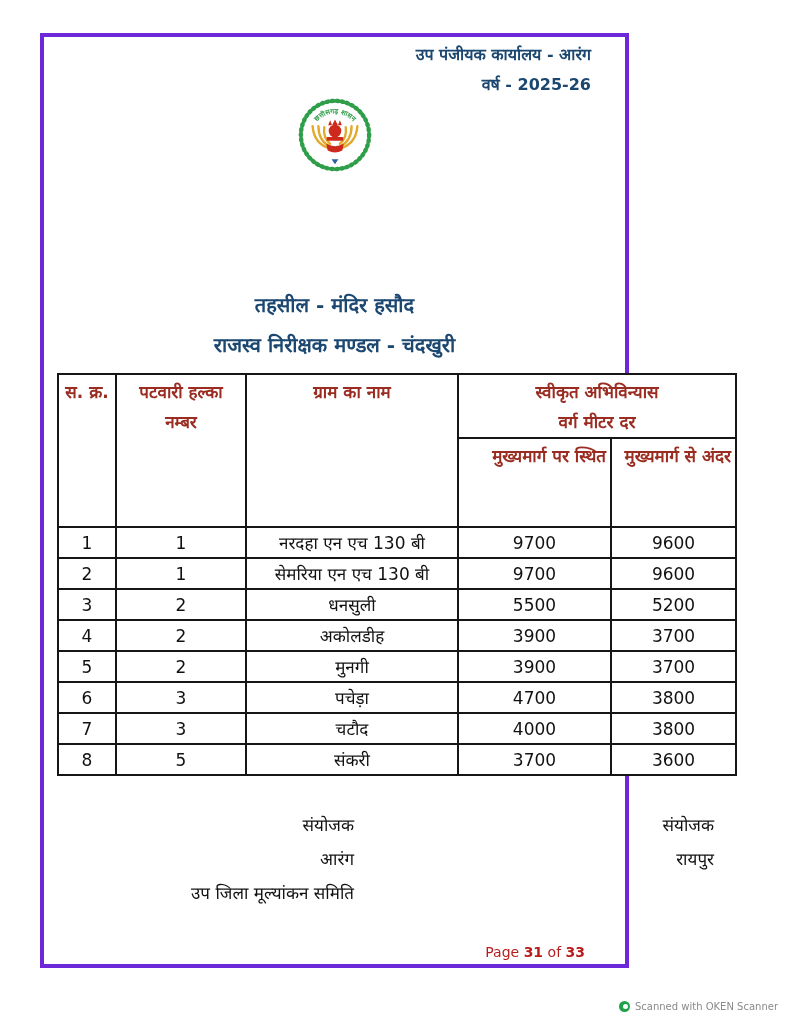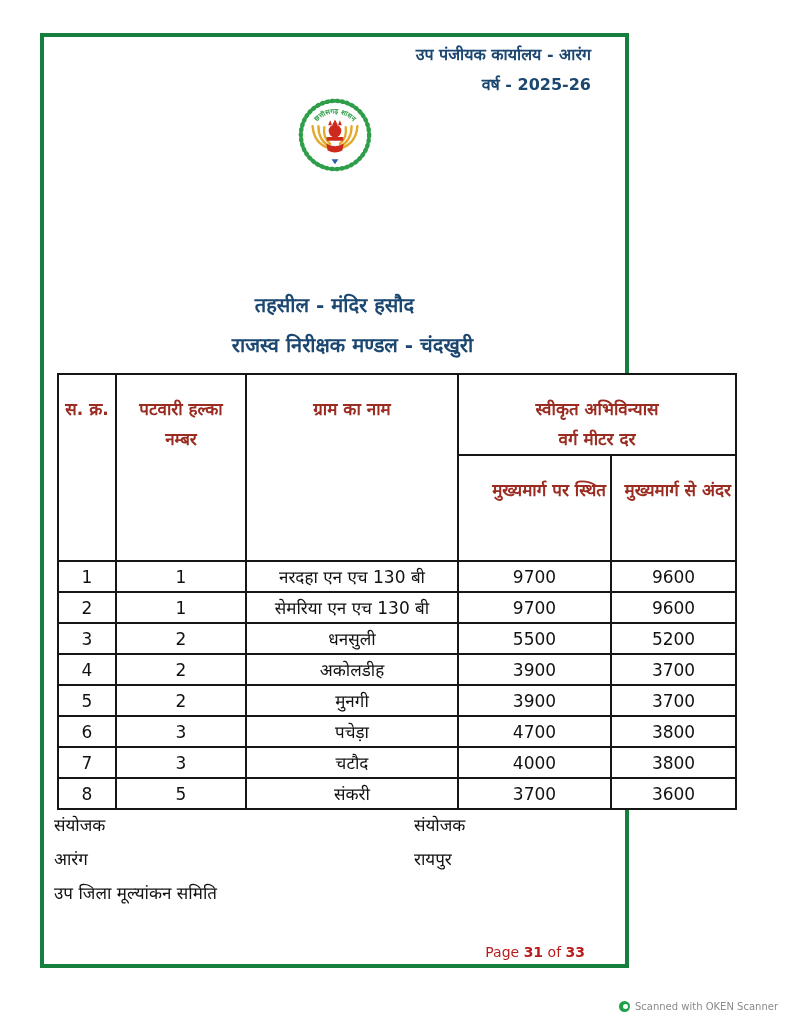--- a/index.html
+++ b/index.html
@@ -3,56 +3,56 @@
 <meta charset="utf-8">
 <style>
   html,body{margin:0;padding:0;background:#ffffff;}
   body{
     width:792px;height:1024px;position:relative;
     font-family:"DejaVu Sans","Liberation Sans",sans-serif;
     color:#1a1a1a;
   }
   .frame{
     position:absolute;left:40px;top:33px;width:589px;height:935px;
-    box-sizing:border-box;border:4px solid #15803d;background:#ffffff;
+    box-sizing:border-box;border:4px solid #6d28d9;background:#ffffff;
   }
   .top-right{
     position:absolute;top:3px;right:34px;text-align:right;
     color:#1b4770;font-weight:bold;font-size:16px;line-height:30px;
   }
   .emblem-wrap{
     position:absolute;top:56px;left:50%;transform:translateX(-50%);
     width:78px;height:82px;
   }
   .title-line{
     position:absolute;left:0;width:100%;text-align:center;
     color:#1b4770;font-weight:bold;
   }
   .t1{top:148px;font-size:22px;}
   .t2{top:203px;font-size:21px;}
   .t3{top:254px;font-size:20px;}
-  .t4{top:294px;font-size:20px;padding-left:18px;}
+  .t4{top:294px;font-size:20px;}
   table.rates{
     position:absolute;left:13px;top:336px;width:678px;
     border-collapse:collapse;table-layout:fixed;
     background:#ffffff;
   }
   table.rates,table.rates th,table.rates td{border:2px solid #161616;}
   table.rates th{
     color:#9a2c21;font-size:17px;font-weight:bold;
-    vertical-align:top;padding:19px 4px 0 4px;line-height:30px;
+    vertical-align:top;padding:2px 4px 0 4px;line-height:30px;
   }
   table.rates td{
     font-size:17px;text-align:center;vertical-align:middle;
     height:29px;padding:0 4px;color:#111111;
   }
   th.group-hdr{height:58px;vertical-align:top;line-height:29px;padding-top:4px;}
   th.sub-hdr{height:85px;text-align:right;}
   .sig-block{
-    position:absolute;top:771px;width:300px;text-align:left;
+    position:absolute;top:771px;width:300px;text-align:right;
     font-size:17px;line-height:34px;color:#111111;
   }
   .sig-left{left:10px;}
   .sig-right{left:370px;}
   .page-num{
     position:absolute;right:40px;bottom:4px;font-size:14px;color:#b91c1c;text-align:center;
   }
   .page-num b{font-weight:bold;}
   .scan-footer{
     position:absolute;right:14px;top:1001px;

